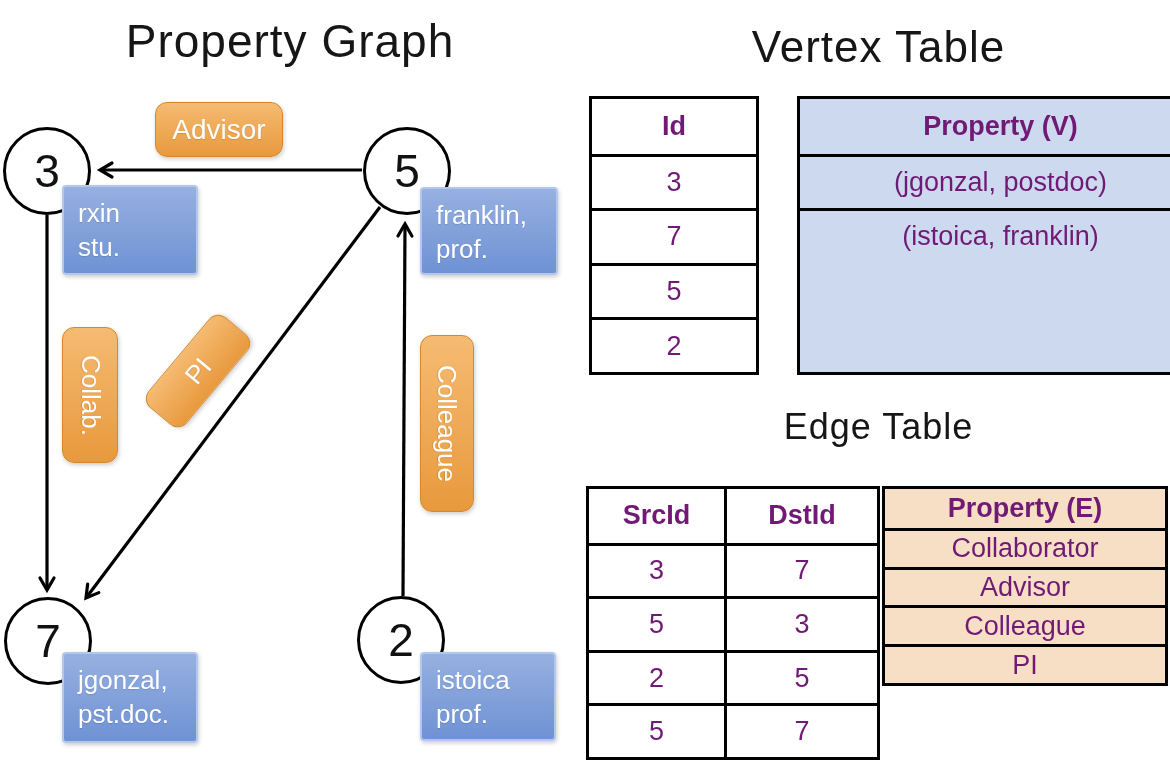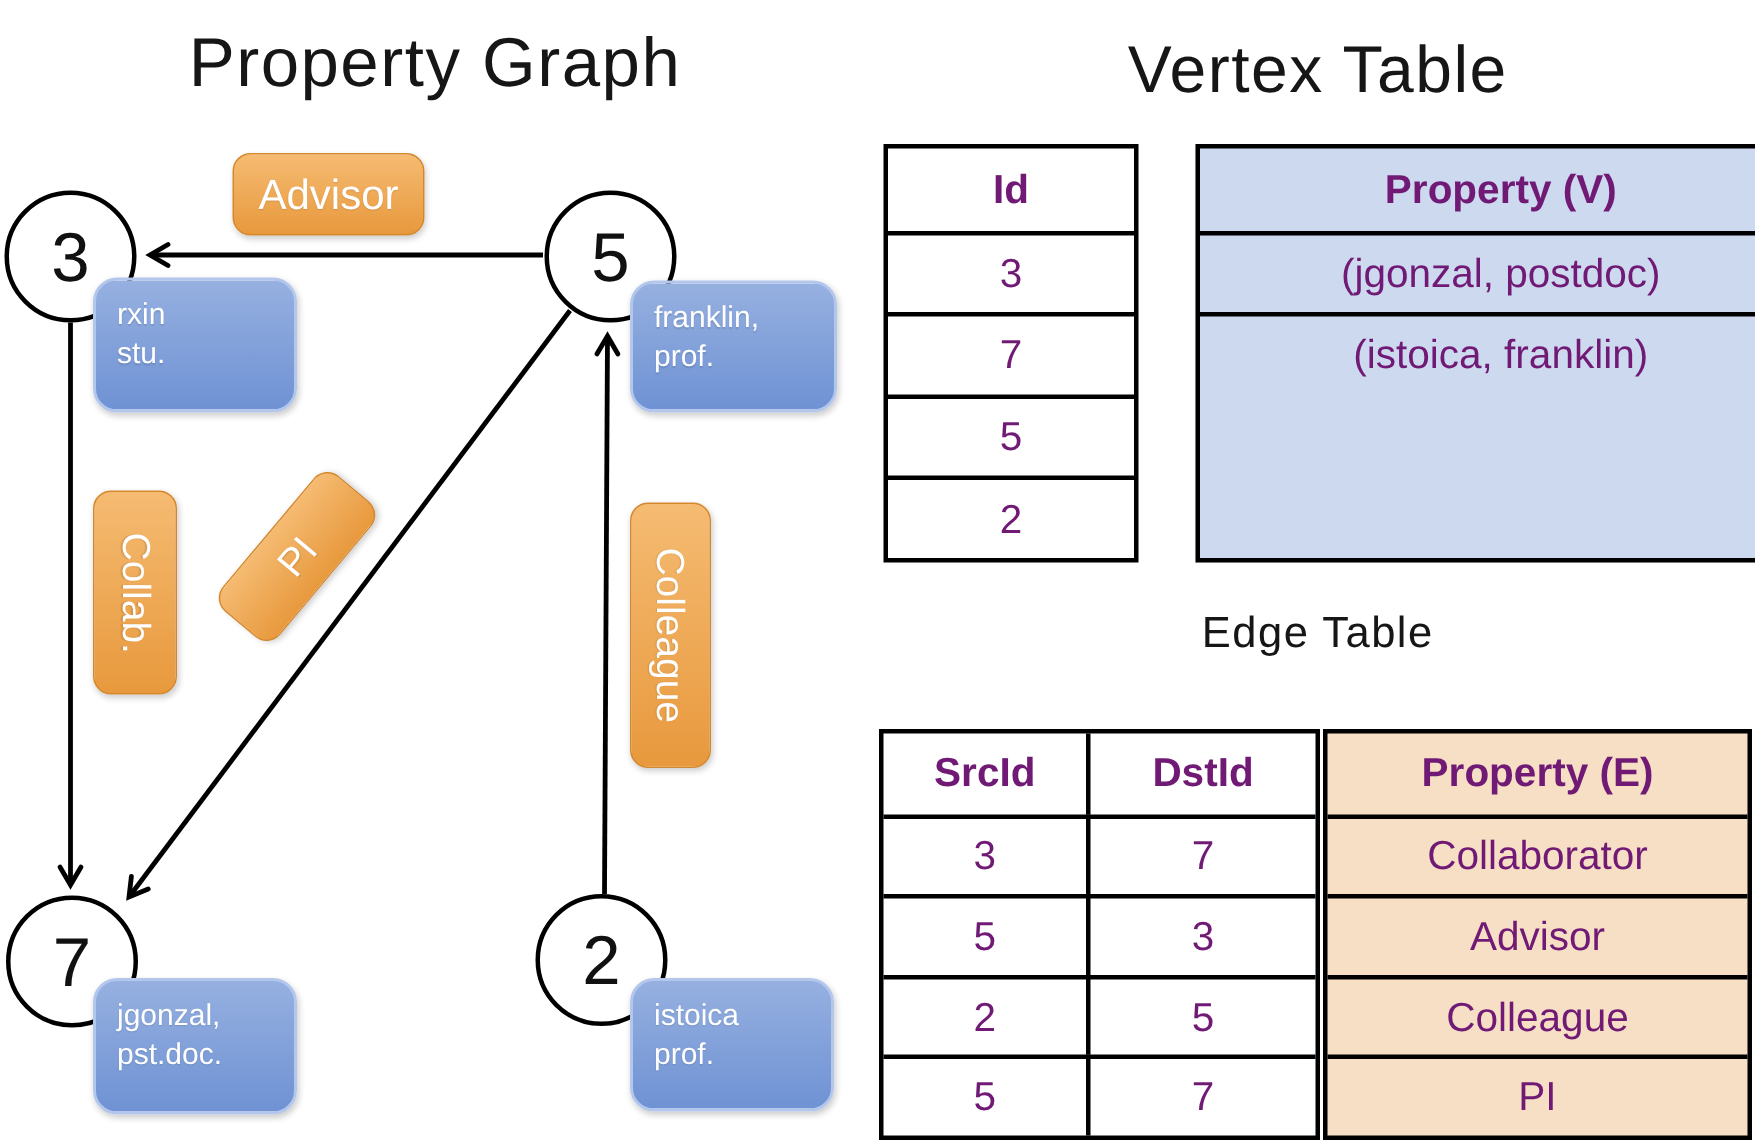--- a/index.html
+++ b/index.html
@@ -21,24 +21,24 @@
   svg.edges{position:absolute;left:0;top:0;z-index:3;}
   .elabel{
     position:absolute;z-index:4;border-radius:12px;box-sizing:border-box;
     background:linear-gradient(180deg,var(--edge-label-fill-top,#f5bb72),var(--edge-label-fill-bottom,#e8993d));
     border:1.5px solid #d4872c;box-shadow:1px 2px 4px rgba(0,0,0,0.2);
     color:#fff;display:flex;align-items:center;justify-content:center;
     font-size:26px;text-shadow:0 1px 1px rgba(0,0,0,0.12);
   }
   .elabel .vtext{transform:rotate(90deg);white-space:nowrap;}
   .vbox{
-    position:absolute;z-index:5;border-radius:16px;box-sizing:border-box;
+    position:absolute;z-index:5;border-radius:4px;box-sizing:border-box;
     background:linear-gradient(180deg,var(--vertex-box-fill-top,#96b0e0),var(--vertex-box-fill-bottom,#6f92d4));
     border:2px solid #b3c6ec;box-shadow:1px 2px 4px rgba(0,0,0,0.2);
-    color:#fff;font-size:20px;line-height:1.3;padding:10px 14px;
+    color:#fff;font-size:26px;line-height:1.3;padding:10px 14px;
     text-shadow:0 1px 1px rgba(0,0,0,0.12);
   }
   .vbox span{display:block;white-space:nowrap;}
   
   .tbl{
     position:absolute;box-sizing:border-box;border:3px solid #000;background:#fff;
     display:grid;font-size:27px;color:#701a75;
   }
   .tbl .cell{
     display:flex;align-items:center;justify-content:center;box-sizing:border-box;
@@ -120,36 +120,36 @@
     <div class="cell">5</div>
     <div class="cell">2</div>
   </div>
 
   <div class="tbl one-col fill-blue" style="left:761px;top:96px;width:407px;height:279px;margin-left:36px;">
     <div class="cell head">Property (V)</div>
     <div class="cell">(jgonzal, postdoc)</div>
     <div class="cell">(istoica, franklin)</div>
   </div>
 
-  <div class="title" style="left:589px;top:406px;width:579px;font-size:29px;">Edge Table</div>
+  <div class="title" style="left:589px;top:406px;width:579px;font-size:36px;">Edge Table</div>
 
   <div class="tbl two-col" style="left:586px;top:486px;width:294px;height:274px;">
     <div class="cell head">SrcId</div>
     <div class="cell head">DstId</div>
     <div class="cell">3</div>
     <div class="cell">7</div>
     <div class="cell">5</div>
     <div class="cell">3</div>
     <div class="cell">2</div>
     <div class="cell">5</div>
     <div class="cell">5</div>
     <div class="cell">7</div>
   </div>
 
-  <div class="tbl one-col fill-tan" style="left:882px;top:486px;width:286px;height:274px;">
+  <div class="tbl one-col fill-tan" style="left:882px;top:486px;width:286px;height:200px;">
     <div class="cell head">Property (E)</div>
     <div class="cell">Collaborator</div>
     <div class="cell">Advisor</div>
     <div class="cell">Colleague</div>
     <div class="cell">PI</div>
   </div>
 
 </div>
 
 </body></html>

